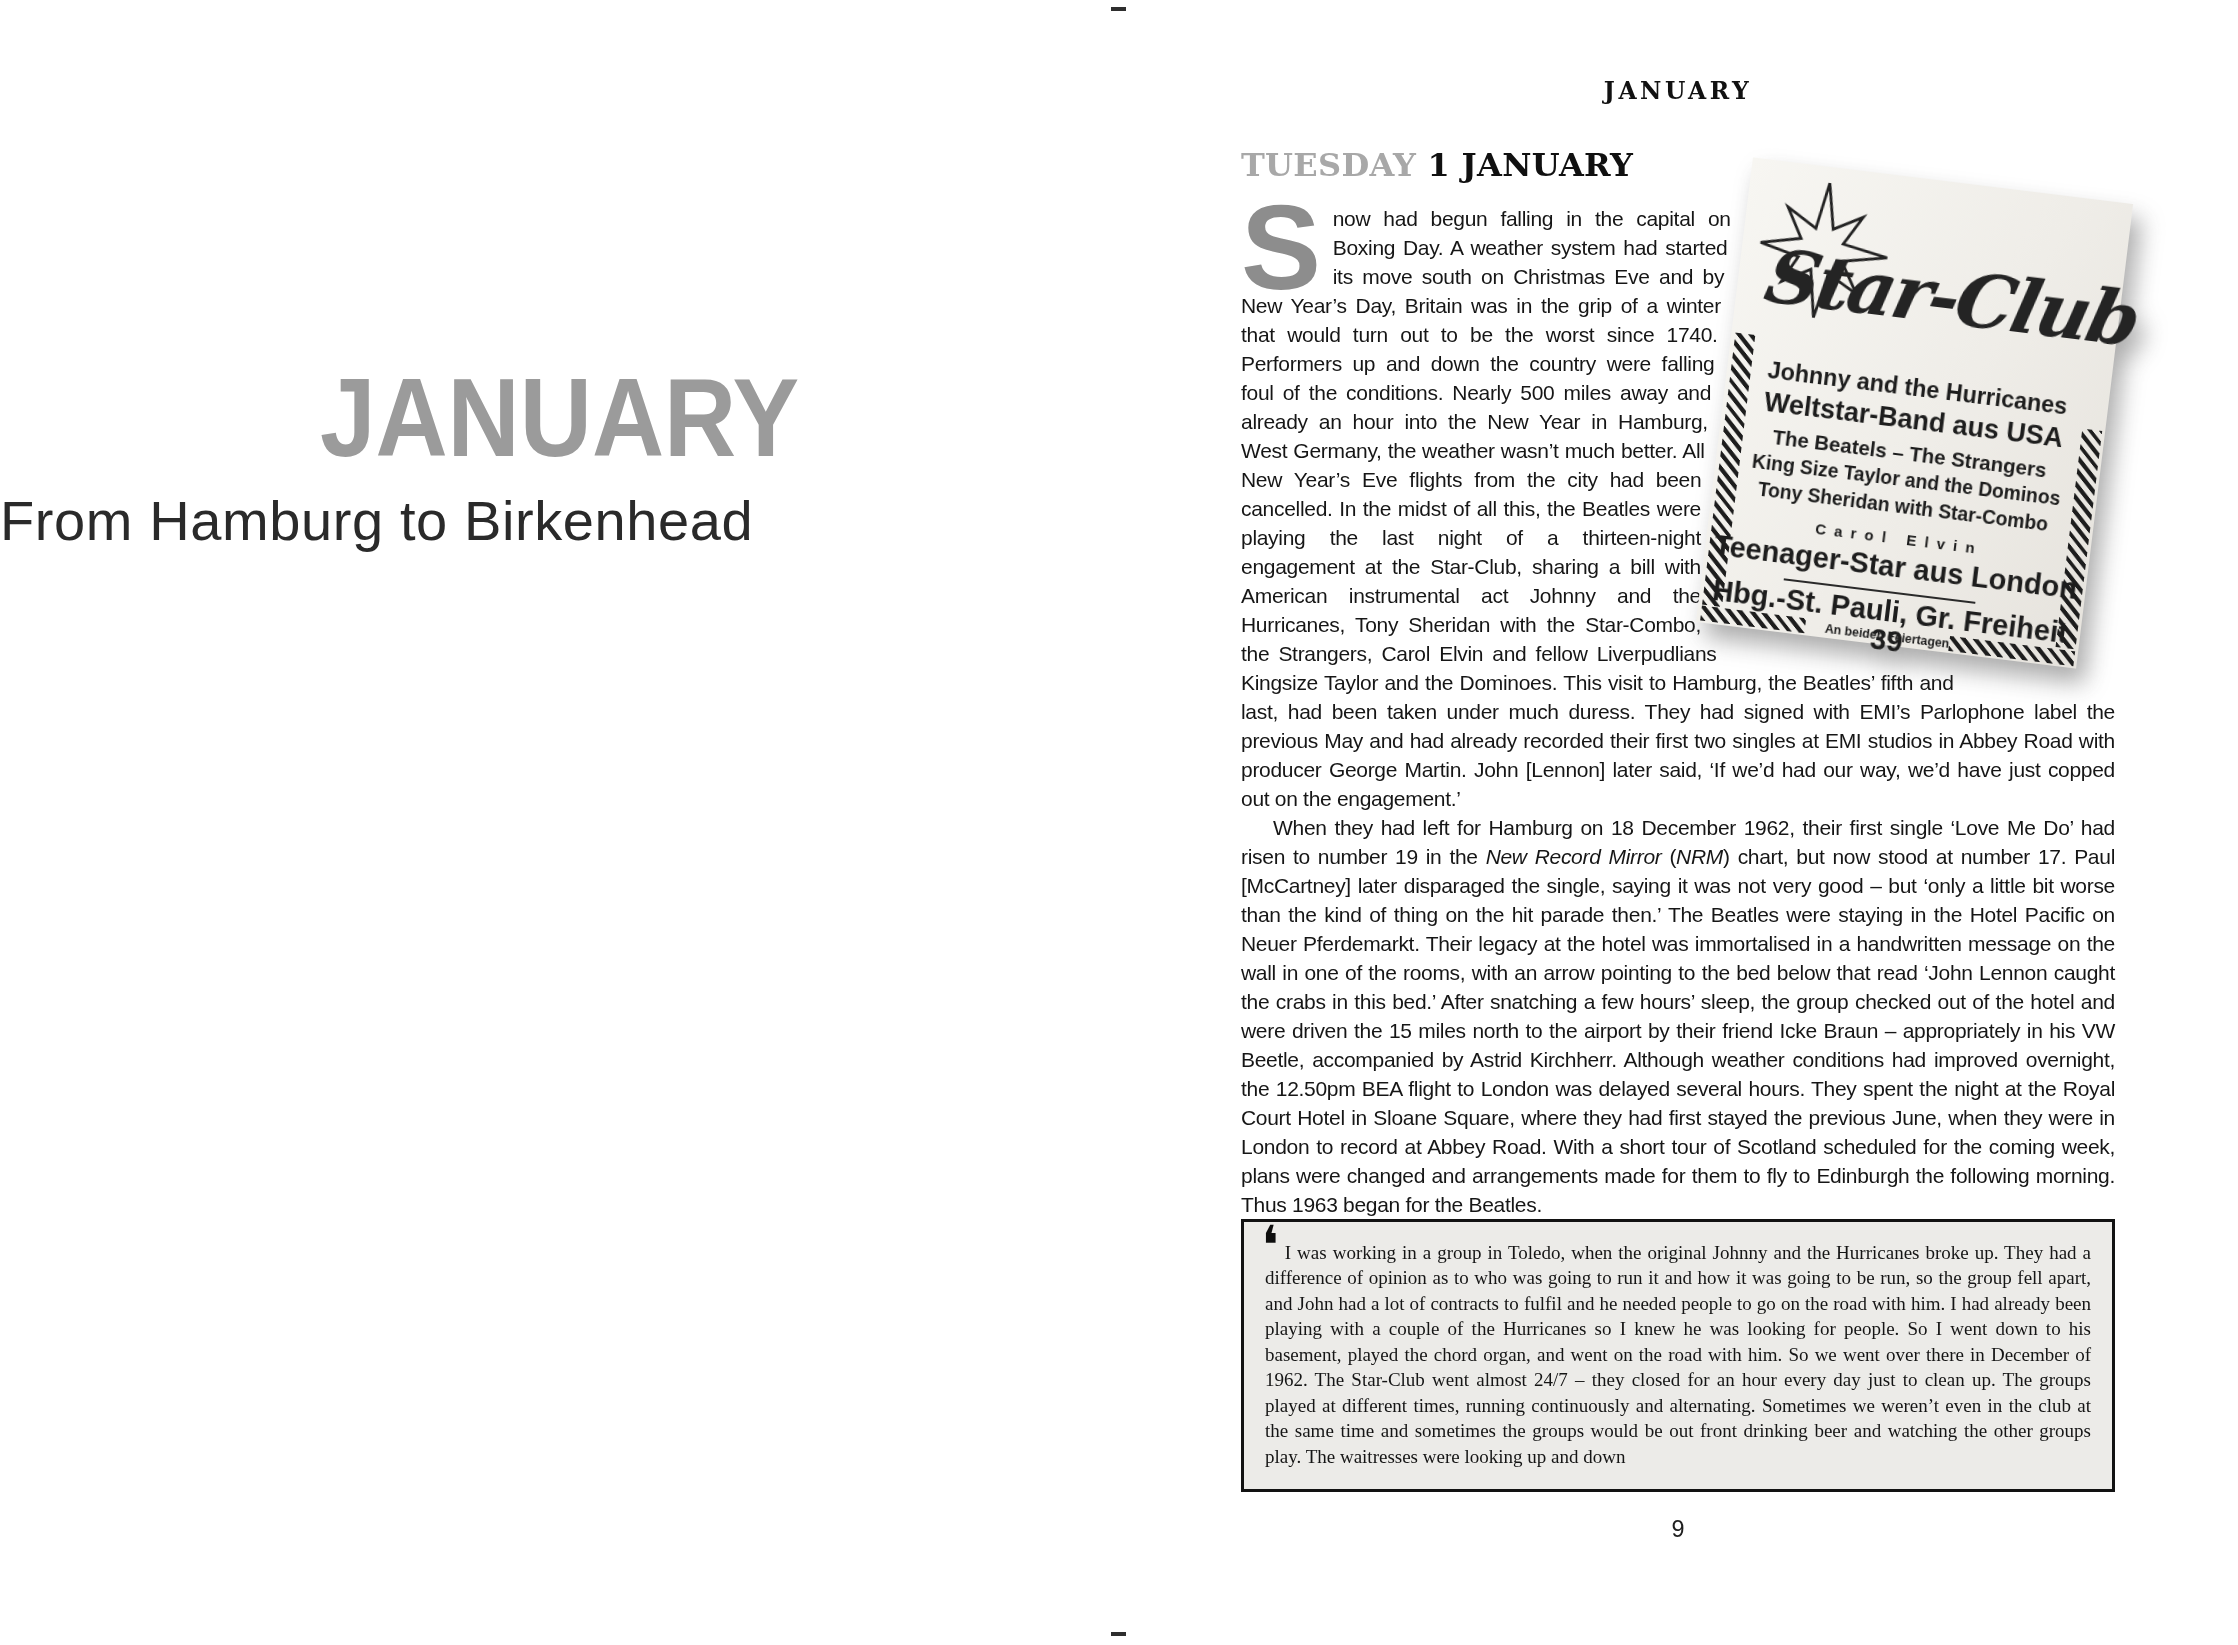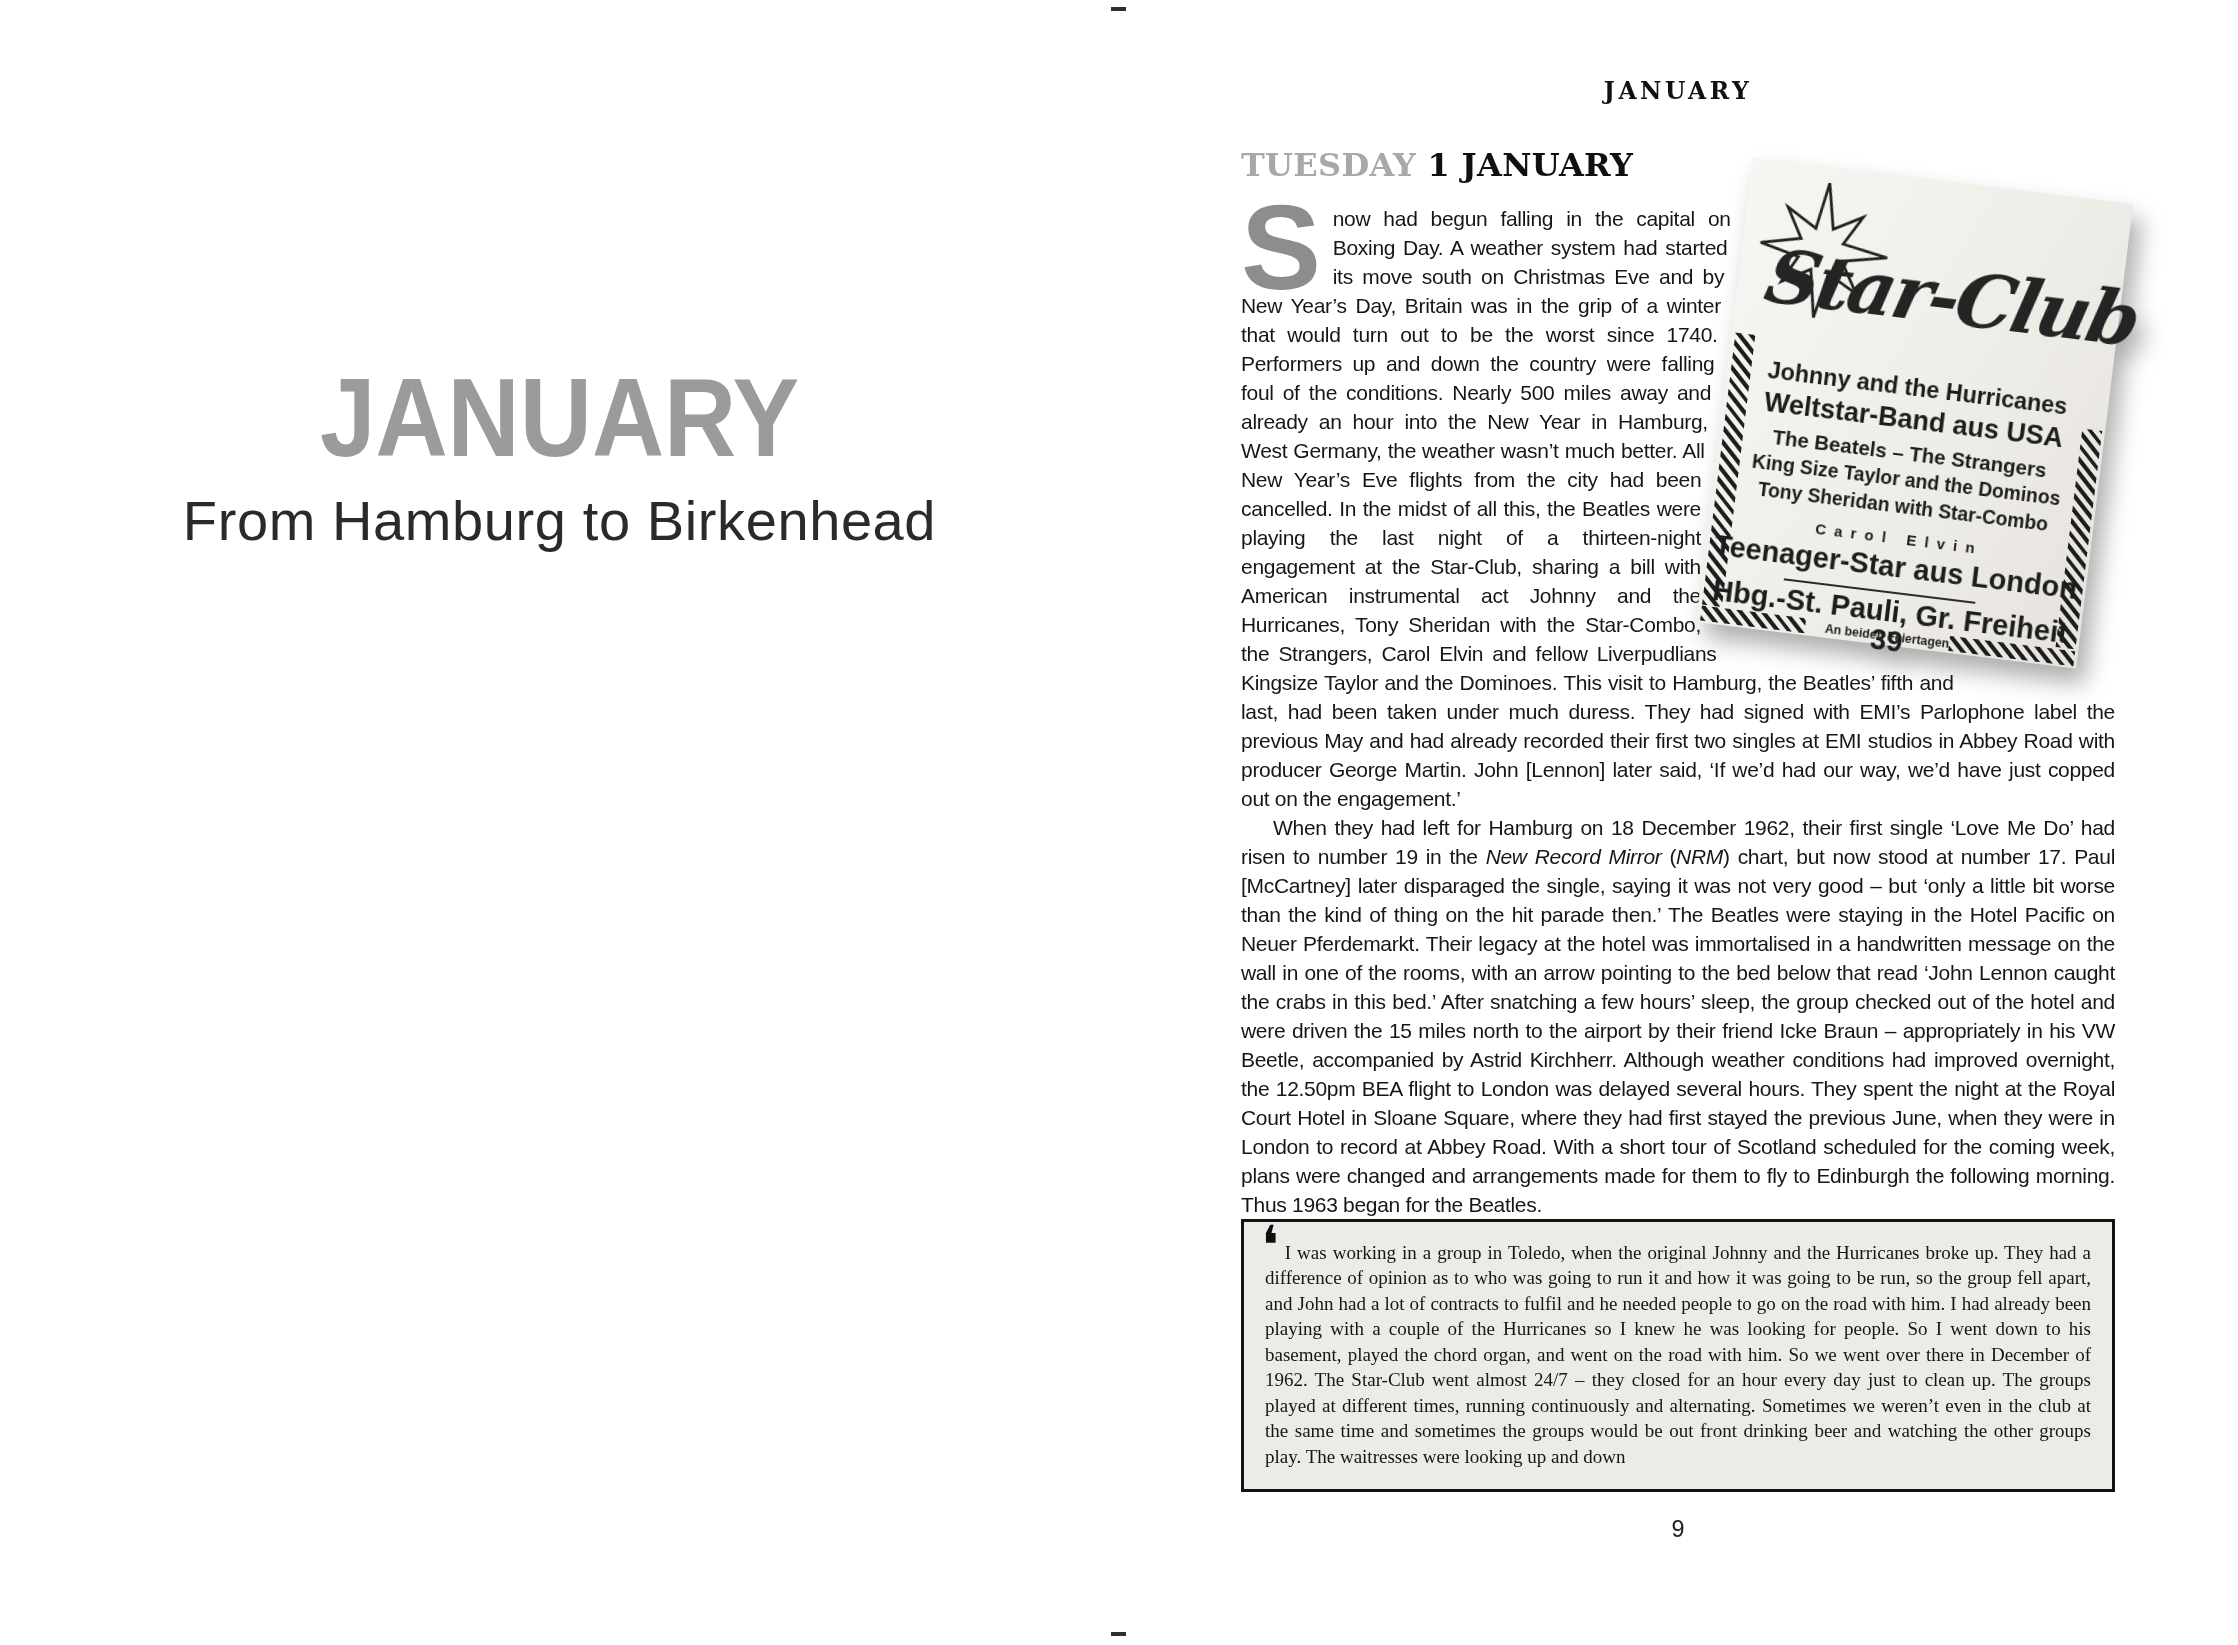--- a/index.html
+++ b/index.html
@@ -20,21 +20,21 @@
   .left-page{position:absolute;left:0;top:0;width:1119px;height:1645px;}
   .chapter-title{
     position:absolute;left:0;top:363px;width:100%;
     text-align:center;
     font-weight:700;font-size:111px;line-height:1;
     color:#9b9b9b;letter-spacing:0px;
     transform:scaleX(.9);transform-origin:center;
   }
   .chapter-subtitle{
     position:absolute;left:0;top:490px;width:100%;
-    text-align:center;
+    text-align:left;
     font-weight:400;font-size:56px;line-height:1.1;
     color:#2a2a2a;letter-spacing:0.6px;
   }
 
   
   .right-page{position:absolute;left:1120px;top:0;width:1119px;height:1645px;}
   .content{position:absolute;left:121px;top:0;width:874px;height:1645px;}
 
   .running-head{
     position:absolute;left:0;top:77px;width:100%;

